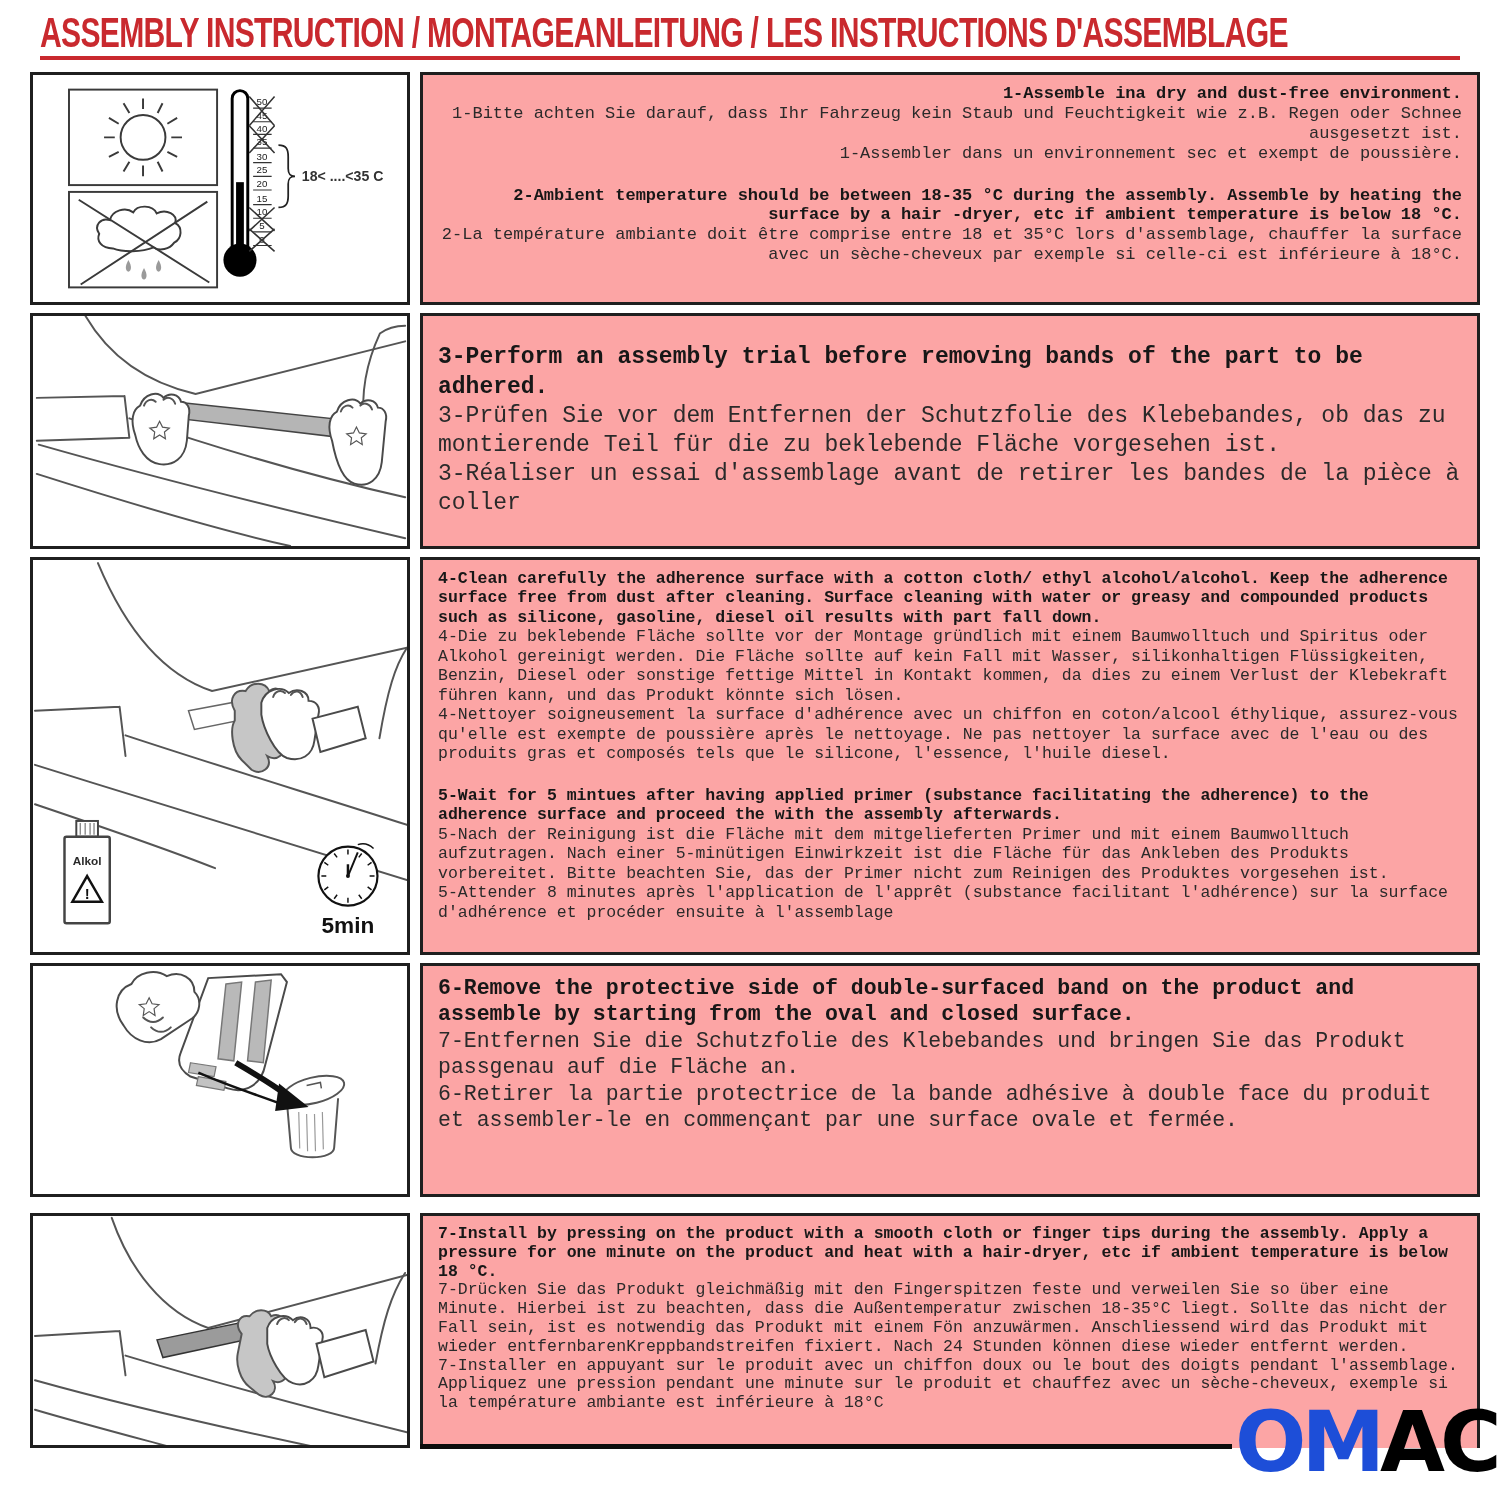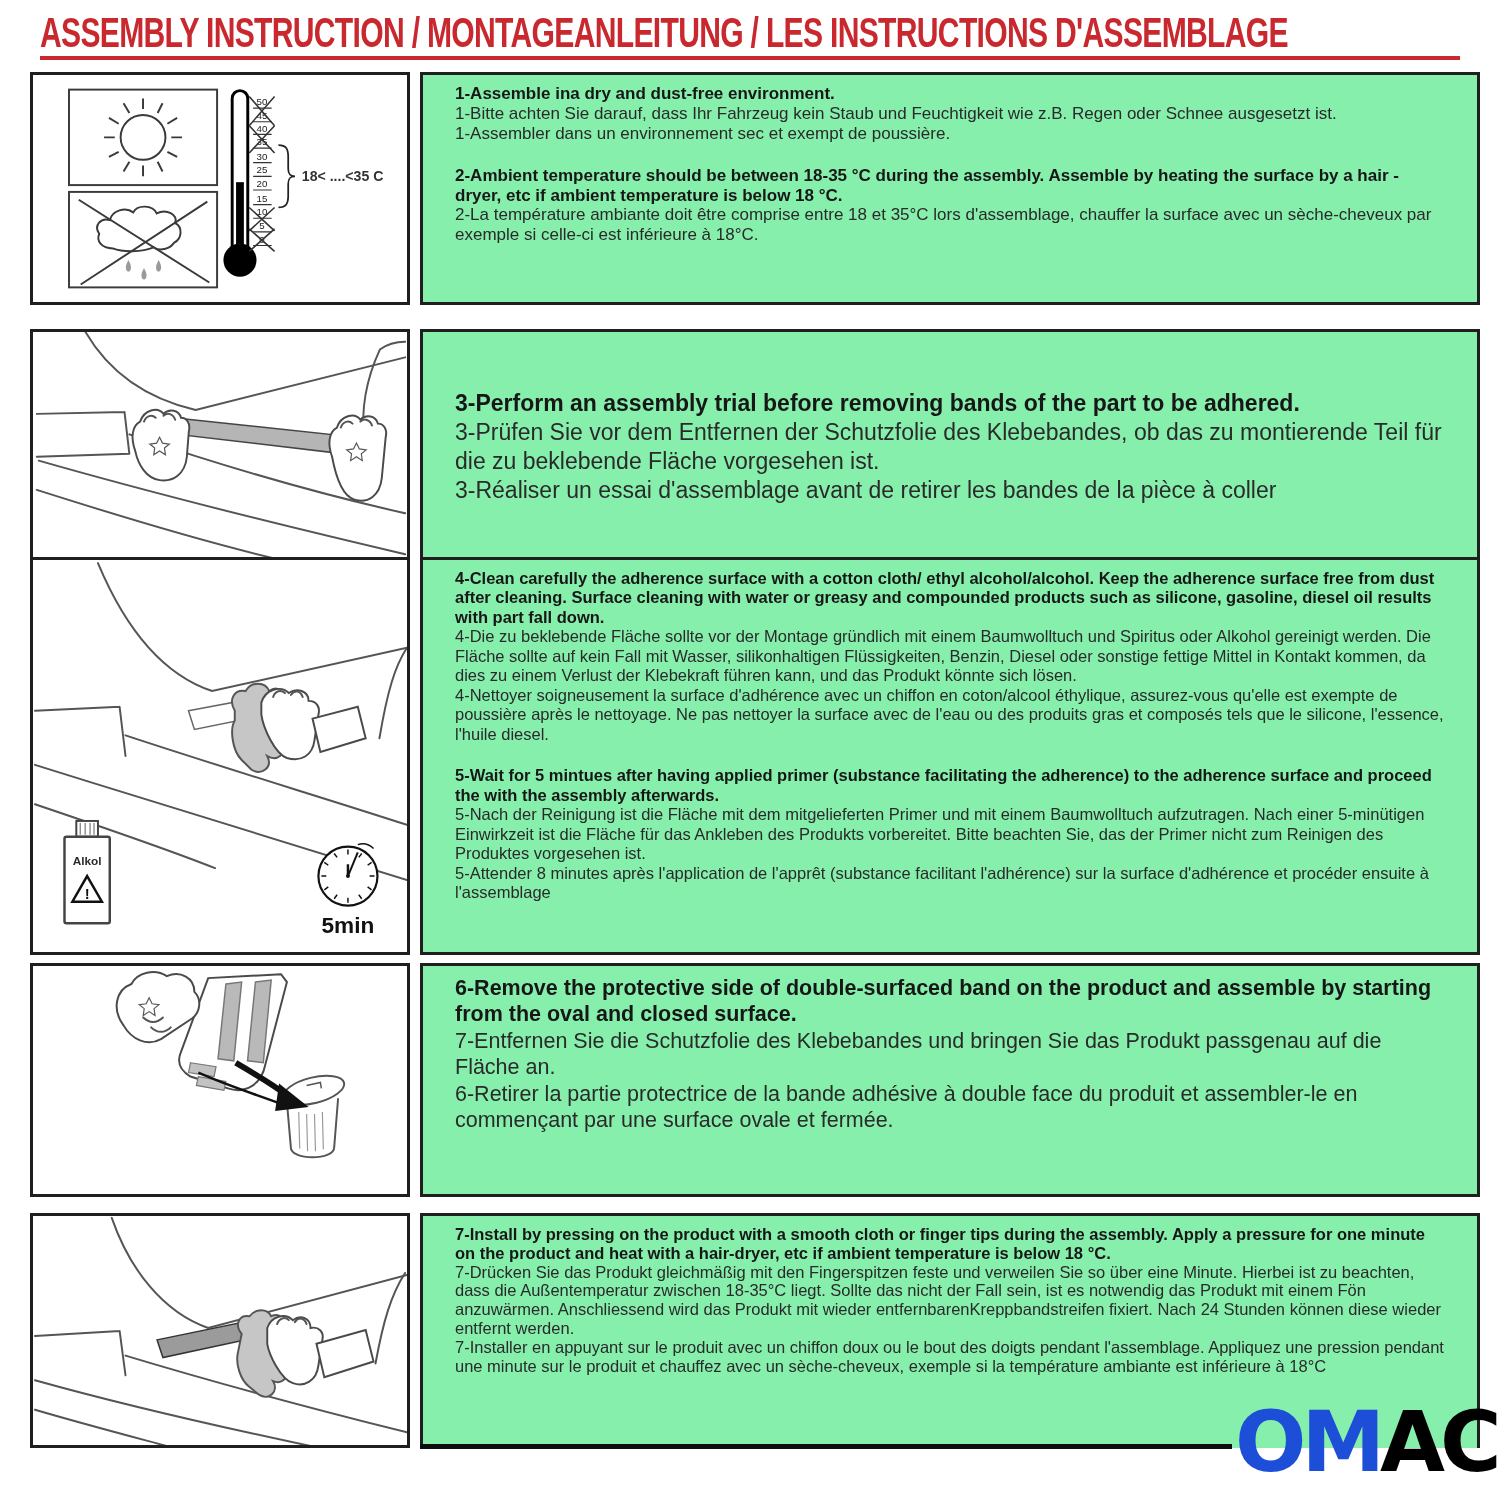--- a/index.html
+++ b/index.html
@@ -2,30 +2,30 @@
 <html><head>
 <meta charset="utf-8">
 <style>
   html,body{margin:0;padding:0;background:#fff;}
   .page{position:relative;width:1500px;height:1500px;background:#fff;overflow:hidden;
         font-family:"Liberation Sans",sans-serif;color:#2a2a2a;}
   .title{position:absolute;left:40px;top:8px;font-size:43px;font-weight:800;color:#c9292e;
          white-space:nowrap;transform:scaleX(0.70);transform-origin:left top;letter-spacing:-1px;}
   .title-rule{position:absolute;left:40px;top:56px;width:1420px;height:4px;background:#c9292e;}
   .row{position:absolute;left:0;width:1500px;}
-  .r1{top:72px;height:233px;}
-  .r2{top:313px;height:236px;margin-top:16px;}
+  .r1{top:72px;height:233px;text-align:right;}
+  .r2{top:313px;height:236px;}
   .r3{top:557px;height:398px;}
   .r4{top:963px;height:234px;}
   .r5{top:1213px;height:235px;}
   .illus{position:absolute;left:30px;top:0;width:380px;height:100%;border:3px solid #1f1f1f;
          box-sizing:border-box;background:#fff;}
   .illus svg{width:100%;height:100%;display:block;}
   .tbox{position:absolute;left:420px;top:0;width:1060px;height:100%;border:3px solid #1f1f1f;
-        box-sizing:border-box;background:#86efac;padding:9px 32px;}
+        box-sizing:border-box;background:#fca5a5;padding:9px 15px;font-family:Liberation Mono, monospace;}
   .tbox p{margin:0;}
   .b{font-weight:bold;color:#171717;}
   .gap{margin-top:22px !important;}
   .t1{font-size:17px;line-height:1.17;}
   .t2{font-size:23px;line-height:1.27;display:flex;flex-direction:column;justify-content:center;}
   .t3{font-size:16.5px;line-height:1.18;}
   .t4{font-size:21.5px;line-height:1.23;display:flex;flex-direction:column;justify-content:flex-start;}
   .t5{font-size:16.5px;line-height:1.14;border-bottom:none;}
   .footer-line{position:absolute;left:420px;top:1444px;width:812px;height:5px;background:#0d0d0d;}
   .logo{position:absolute;left:1235px;top:1404px;height:76px;line-height:76px;

